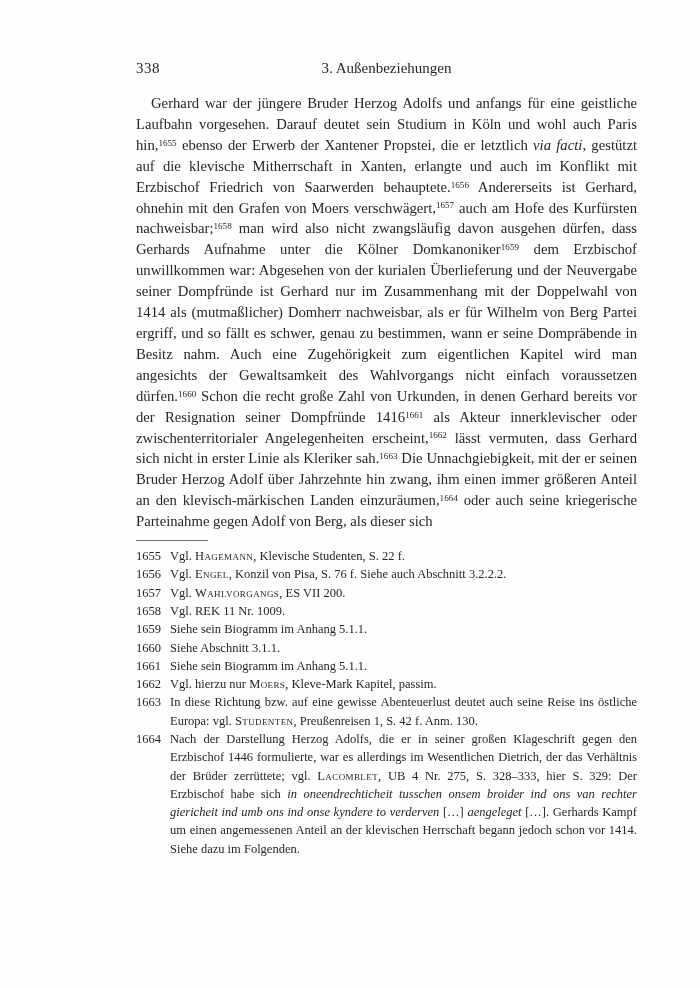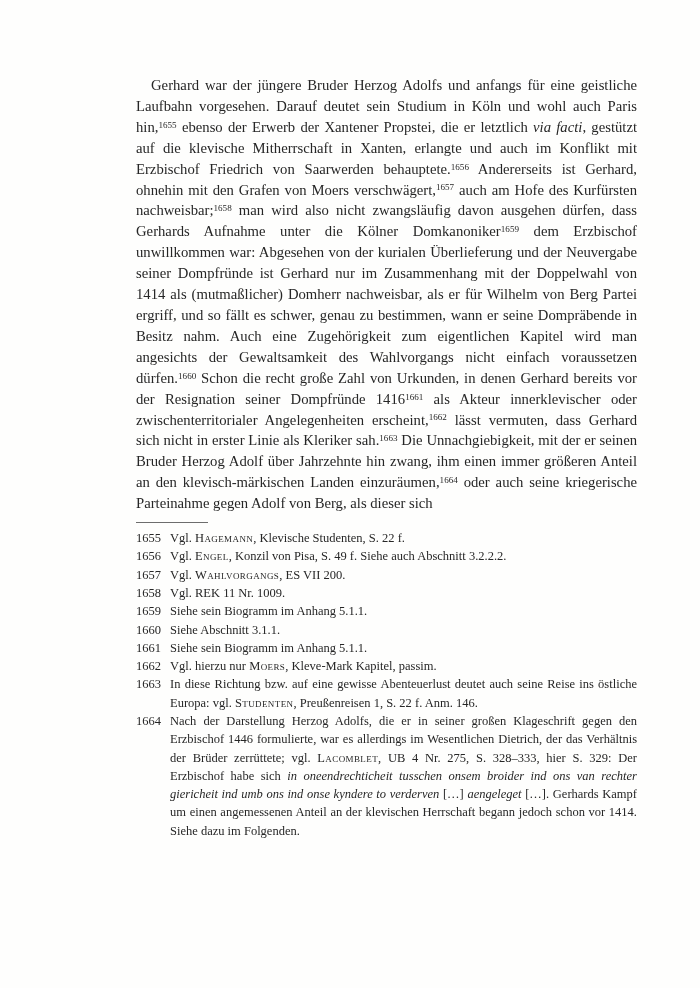--- a/index.html
+++ b/index.html
@@ -66,33 +66,37 @@
   .footnote { display: flex; }
   .fn-num { flex: 0 0 34px; width: 34px; }
   .fn-text { flex: 1; text-align: justify; }
 </style>
 </head>
 <body>
 
 <div class="page">
   <div class="content">
 
+    <div class="header-row">
+      <span class="pagenum">338</span>
+      <span class="running-header">3. Außenbeziehungen</span>
+    </div>
 
     <div class="body-paragraph"><span class="seg-normal">Gerhard war der jüngere Bruder Herzog Adolfs und anfangs für eine geistliche Laufbahn vorgesehen. Darauf deutet sein Studium in Köln und wohl auch Paris hin,</span><span class="seg-sup">1655</span><span class="seg-normal"> ebenso der Erwerb der Xantener Propstei, die er letztlich </span><span class="seg-italic">via facti</span><span class="seg-normal">, gestützt auf die klevische Mitherrschaft in Xanten, erlangte und auch im Konflikt mit Erzbischof Friedrich von Saarwerden behauptete.</span><span class="seg-sup">1656</span><span class="seg-normal"> Andererseits ist Gerhard, ohnehin mit den Grafen von Moers verschwägert,</span><span class="seg-sup">1657</span><span class="seg-normal"> auch am Hofe des Kurfürsten nachweisbar;</span><span class="seg-sup">1658</span><span class="seg-normal"> man wird also nicht zwangsläufig davon ausgehen dürfen, dass Gerhards Aufnahme unter die Kölner Domkanoniker</span><span class="seg-sup">1659</span><span class="seg-normal"> dem Erzbischof unwillkommen war: Abgesehen von der kurialen Überlieferung und der Neuvergabe seiner Dompfründe ist Gerhard nur im Zusammenhang mit der Doppelwahl von 1414 als (mutmaßlicher) Domherr nachweisbar, als er für Wilhelm von Berg Partei ergriff, und so fällt es schwer, genau zu bestimmen, wann er seine Dompräbende in Besitz nahm. Auch eine Zugehörigkeit zum eigentlichen Kapitel wird man angesichts der Gewaltsamkeit des Wahlvorgangs nicht einfach voraussetzen dürfen.</span><span class="seg-sup">1660</span><span class="seg-normal"> Schon die recht große Zahl von Urkunden, in denen Gerhard bereits vor der Resignation seiner Dompfründe 1416</span><span class="seg-sup">1661</span><span class="seg-normal"> als Akteur innerklevischer oder zwischenterritorialer Angelegenheiten erscheint,</span><span class="seg-sup">1662</span><span class="seg-normal"> lässt vermuten, dass Gerhard sich nicht in erster Linie als Kleriker sah.</span><span class="seg-sup">1663</span><span class="seg-normal"> Die Unnachgiebigkeit, mit der er seinen Bruder Herzog Adolf über Jahrzehnte hin zwang, ihm einen immer größeren Anteil an den klevisch-märkischen Landen einzuräumen,</span><span class="seg-sup">1664</span><span class="seg-normal"> oder auch seine kriegerische Parteinahme gegen Adolf von Berg, als dieser sich</span></div>
 
     <div class="footnote-separator"></div>
 
     <div class="footnotes">
         <div class="footnote">
           <div class="fn-num">1655</div>
           <div class="fn-text"><span class="seg-normal">Vgl. </span><span class="seg-smallcaps">Hagemann</span><span class="seg-normal">, Klevische Studenten, S. 22 f.</span></div>
         </div>
         <div class="footnote">
           <div class="fn-num">1656</div>
-          <div class="fn-text"><span class="seg-normal">Vgl. </span><span class="seg-smallcaps">Engel</span><span class="seg-normal">, Konzil von Pisa, S. 49 f. Siehe auch Abschnitt 3.2.2.2.</span></div>
+          <div class="fn-text"><span class="seg-normal">Vgl. </span><span class="seg-smallcaps">Engel</span><span class="seg-normal">, Konzil von Pisa, S. 76 f. Siehe auch Abschnitt 3.2.2.2.</span></div>
         </div>
         <div class="footnote">
           <div class="fn-num">1657</div>
           <div class="fn-text"><span class="seg-normal">Vgl. </span><span class="seg-smallcaps">Wahlvorgangs</span><span class="seg-normal">, ES VII 200.</span></div>
         </div>
         <div class="footnote">
           <div class="fn-num">1658</div>
           <div class="fn-text"><span class="seg-normal">Vgl. REK 11 Nr. 1009.</span></div>
         </div>
         <div class="footnote">
@@ -106,21 +110,21 @@
         <div class="footnote">
           <div class="fn-num">1661</div>
           <div class="fn-text"><span class="seg-normal">Siehe sein Biogramm im Anhang 5.1.1.</span></div>
         </div>
         <div class="footnote">
           <div class="fn-num">1662</div>
           <div class="fn-text"><span class="seg-normal">Vgl. hierzu nur </span><span class="seg-smallcaps">Moers</span><span class="seg-normal">, Kleve-Mark Kapitel, passim.</span></div>
         </div>
         <div class="footnote">
           <div class="fn-num">1663</div>
-          <div class="fn-text"><span class="seg-normal">In diese Richtung bzw. auf eine gewisse Abenteuerlust deutet auch seine Reise ins östliche Europa: vgl. </span><span class="seg-smallcaps">Studenten</span><span class="seg-normal">, Preußenreisen 1, S. 22 f. Anm. 146.</span></div>
+          <div class="fn-text"><span class="seg-normal">In diese Richtung bzw. auf eine gewisse Abenteuerlust deutet auch seine Reise ins östliche Europa: vgl. </span><span class="seg-smallcaps">Studenten</span><span class="seg-normal">, Preußenreisen 1, S. 42 f. Anm. 130.</span></div>
         </div>
         <div class="footnote">
           <div class="fn-num">1664</div>
           <div class="fn-text"><span class="seg-normal">Nach der Darstellung Herzog Adolfs, die er in seiner großen Klageschrift gegen den Erzbischof 1446 formulierte, war es allerdings im Wesentlichen Dietrich, der das Verhältnis der Brüder zerrüttete; vgl. </span><span class="seg-smallcaps">Lacomblet</span><span class="seg-normal">, UB 4 Nr. 275, S. 328–333, hier S. 329: Der Erzbischof habe sich </span><span class="seg-italic">in oneendrechticheit tusschen onsem broider ind ons van rechter giericheit ind umb ons ind onse kyndere to verderven</span><span class="seg-normal"> […] </span><span class="seg-italic">aengeleget</span><span class="seg-normal"> […]. Gerhards Kampf um einen angemessenen Anteil an der klevischen Herrschaft begann jedoch schon vor 1414. Siehe dazu im Folgenden.</span></div>
         </div>
       </div>
 
   </div>
 </div>
 

